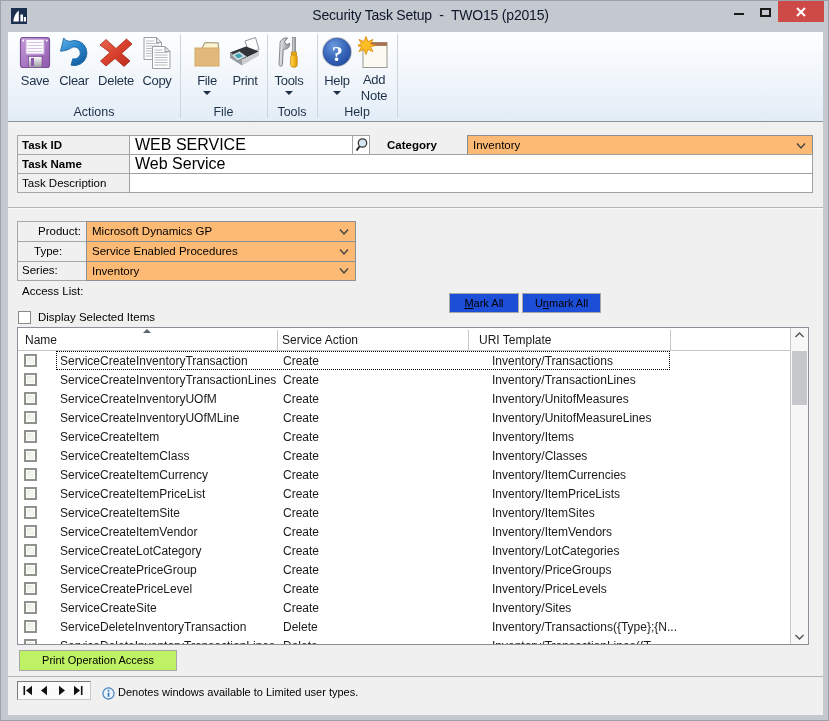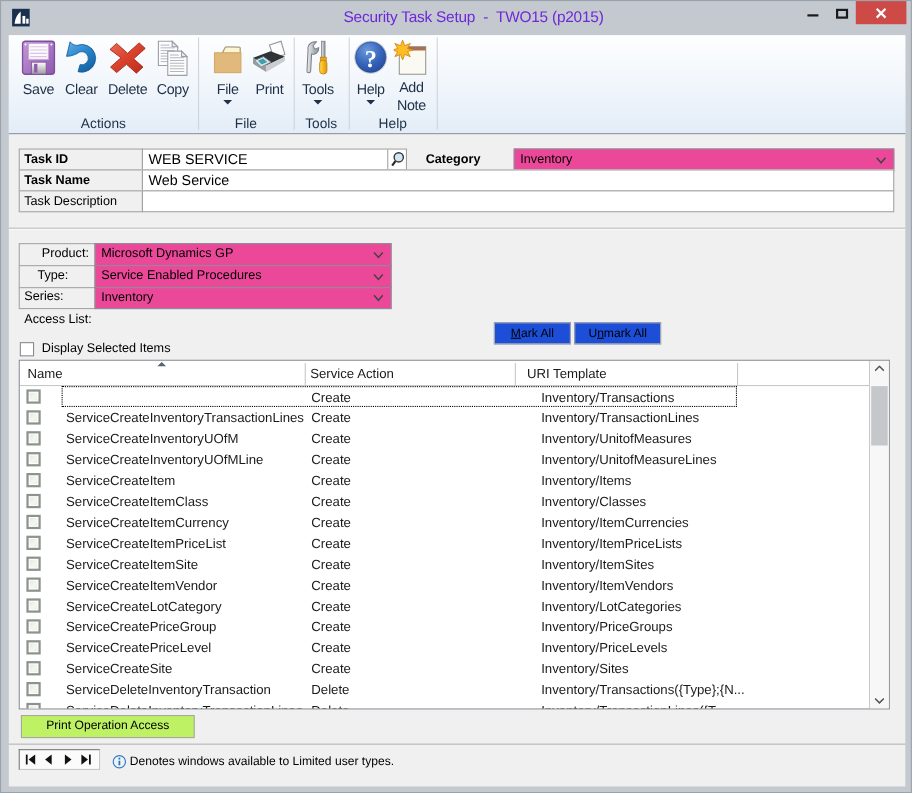--- a/index.html
+++ b/index.html
@@ -8,21 +8,21 @@
 #win {
   position:relative; width:829px; height:721px;
   background:#c3c9cf;
   border:1px solid #9aa3ab;
 }
 .abs { position:absolute; }
 
 #titlebar { position:absolute; left:0; top:0; width:829px; height:31px; }
 #title {
   position:absolute; left:0; right:0; top:0; height:28px;
-  text-align:center; font-size:14px; color:#6d28d9; line-height:29px; text-indent:30px; letter-spacing:-0.2px;
+  text-align:center; font-size:14px; color:#0f172a; line-height:29px; text-indent:30px; letter-spacing:-0.2px;
 }
 #closebtn {
   position:absolute; left:777px; top:0; width:46px; height:21px;
   background:#ce4a46;
 }
 
 #content {
   position:absolute; left:7px; top:31px; width:815px; height:683px;
   background:#f0f0f0;
 }
@@ -34,22 +34,22 @@
 }
 .rsep { position:absolute; top:2px; height:84px; width:1px; background:#ccd5de; }
 .ritem { position:absolute; top:4px; text-align:center; color:#1e3048; font-size:13px; letter-spacing:-0.3px; }
 .ritem .icn { height:36px; }
 .ritem .lbl { line-height:17px; }
 .grplbl { position:absolute; top:73px; font-size:12.5px; color:#1e3048; text-align:center; }
 .ddarr { width:0; height:0; border-left:4px solid transparent; border-right:4px solid transparent; border-top:4px solid #1e3048; margin:2px auto 0; }
 
 .flabel { position:absolute; font-size:11.5px; color:#000; }
 .cell { position:absolute; border:1px solid #a6a6a6; background:#f0f0f0; }
-.field { position:absolute; border:1px solid #a1a1a1; background:#fff; font-size:13px; color:#000; padding-left:5px; }
-.combo { position:absolute; border:1px solid #8a9097; background:#ec4899; font-size:11.5px; color:#000; padding-left:5px; }
+.field { position:absolute; border:1px solid #a1a1a1; background:#fff; font-size:16px; color:#000; padding-left:5px; }
+.combo { position:absolute; border:1px solid #8a9097; background:#fdba74; font-size:11.5px; color:#000; padding-left:5px; }
 .chev { position:absolute; }
 .btn {
   position:absolute; background:#1d4ed8; border:1px solid #a7a7a7;
   font-size:11px; color:#000; text-align:center;
 }
 
 #grid { position:absolute; left:9px; top:295px; width:792px; height:318px; background:#fff; border:1px solid #8a9097; overflow:hidden; }
 .hdrtxt { position:absolute; top:5px; font-size:12px; color:#1a1a1a; }
 .row { position:absolute; left:0; width:772px; height:19px; font-size:12px; color:#1a1a1a; }
 .cb { position:absolute; left:6px; top:3px; width:13px; height:13px; border:2px solid #8d928d;
@@ -313,20 +313,21 @@
       <div class="abs" style="left:125px; top:1px; width:0; height:0; border-left:4px solid transparent; border-right:4px solid transparent; border-bottom:4.5px solid #5a646e;"></div>
       <div class="hdrtxt" style="left:7px;">Name</div>
       <div class="hdrtxt" style="left:264px;">Service Action</div>
       <div class="hdrtxt" style="left:461px;">URI Template</div>
       <div class="abs" style="left:259px; top:2px; width:1px; height:20px; background:#c8c8c8;"></div>
       <div class="abs" style="left:450px; top:2px; width:1px; height:20px; background:#c8c8c8;"></div>
       <div class="abs" style="left:652px; top:2px; width:1px; height:20px; background:#c8c8c8;"></div>
       <div class="abs" style="left:0px; top:22px; width:772px; height:1px; background:#c8c8c8;"></div>
       <div class="row" style="top:23px;">
         <div class="cb"></div>
+        <div class="c1">ServiceCreateInventoryTransaction</div>
           <div class="c2">Create</div>
           <div class="c3">Inventory/Transactions</div>
       </div>
       <div class="row" style="top:42px;">
         <div class="cb"></div>
         <div class="c1">ServiceCreateInventoryTransactionLines</div>
           <div class="c2">Create</div>
           <div class="c3">Inventory/TransactionLines</div>
       </div>
       <div class="row" style="top:61px;">

